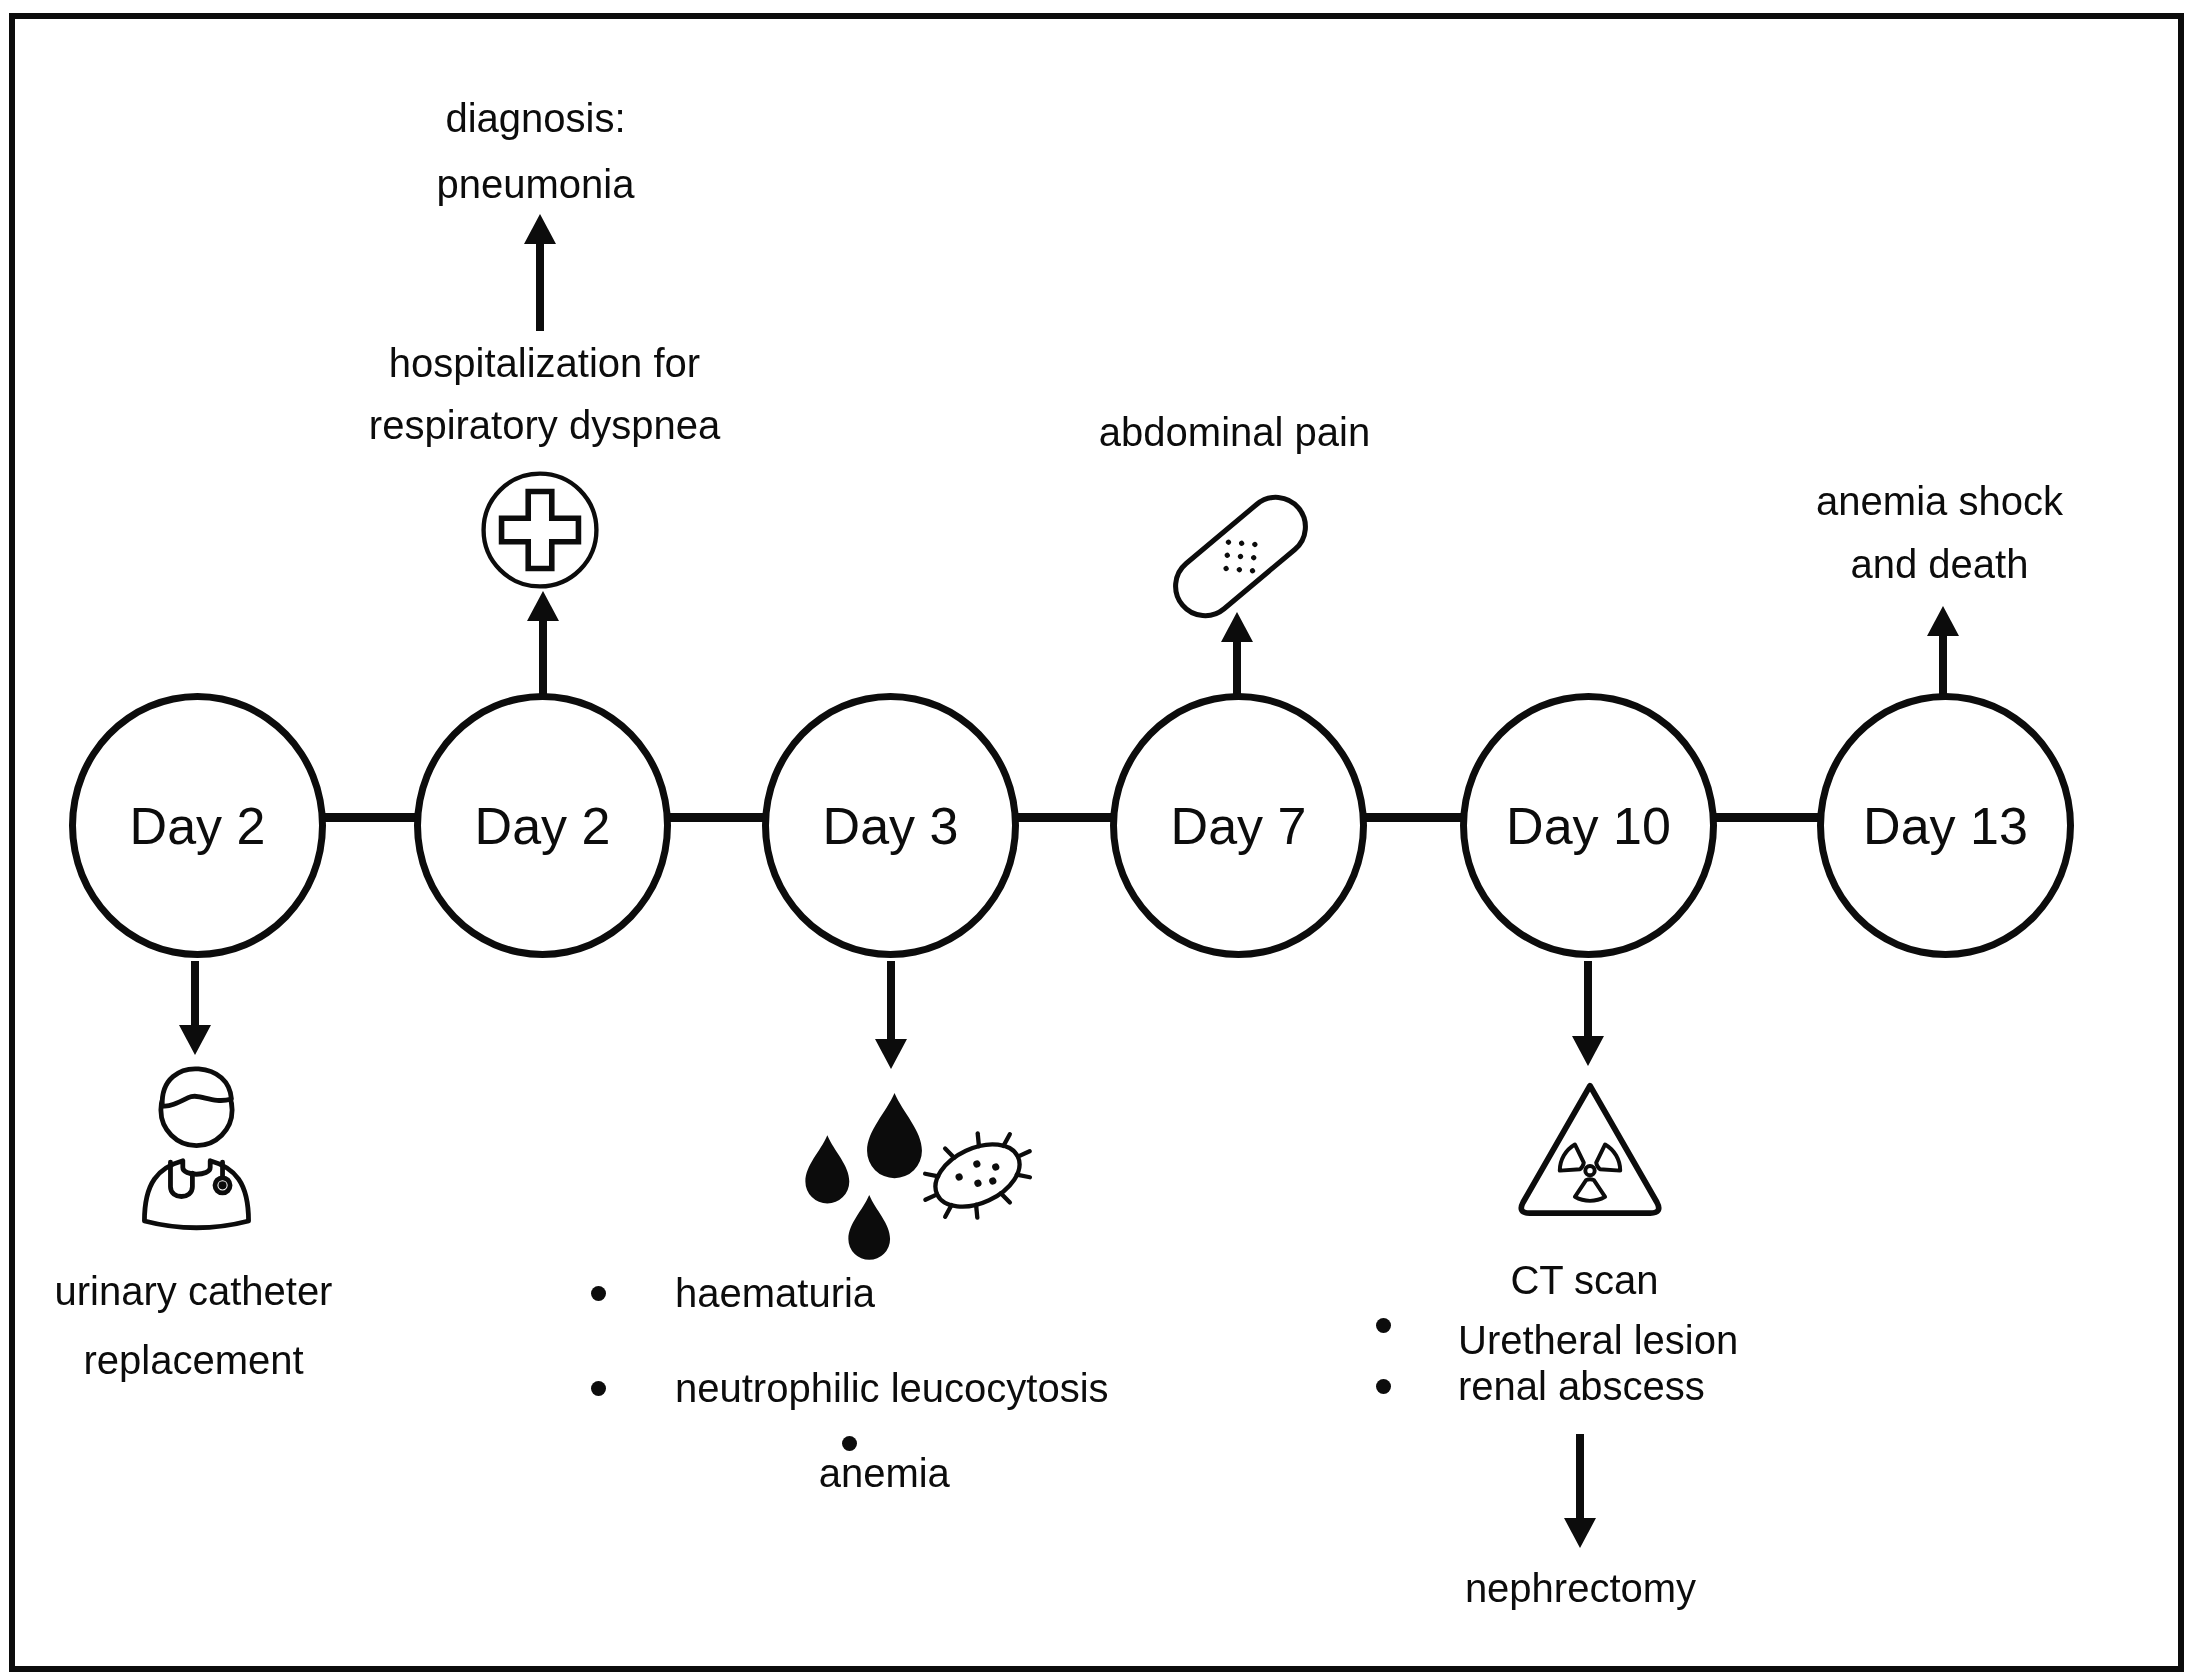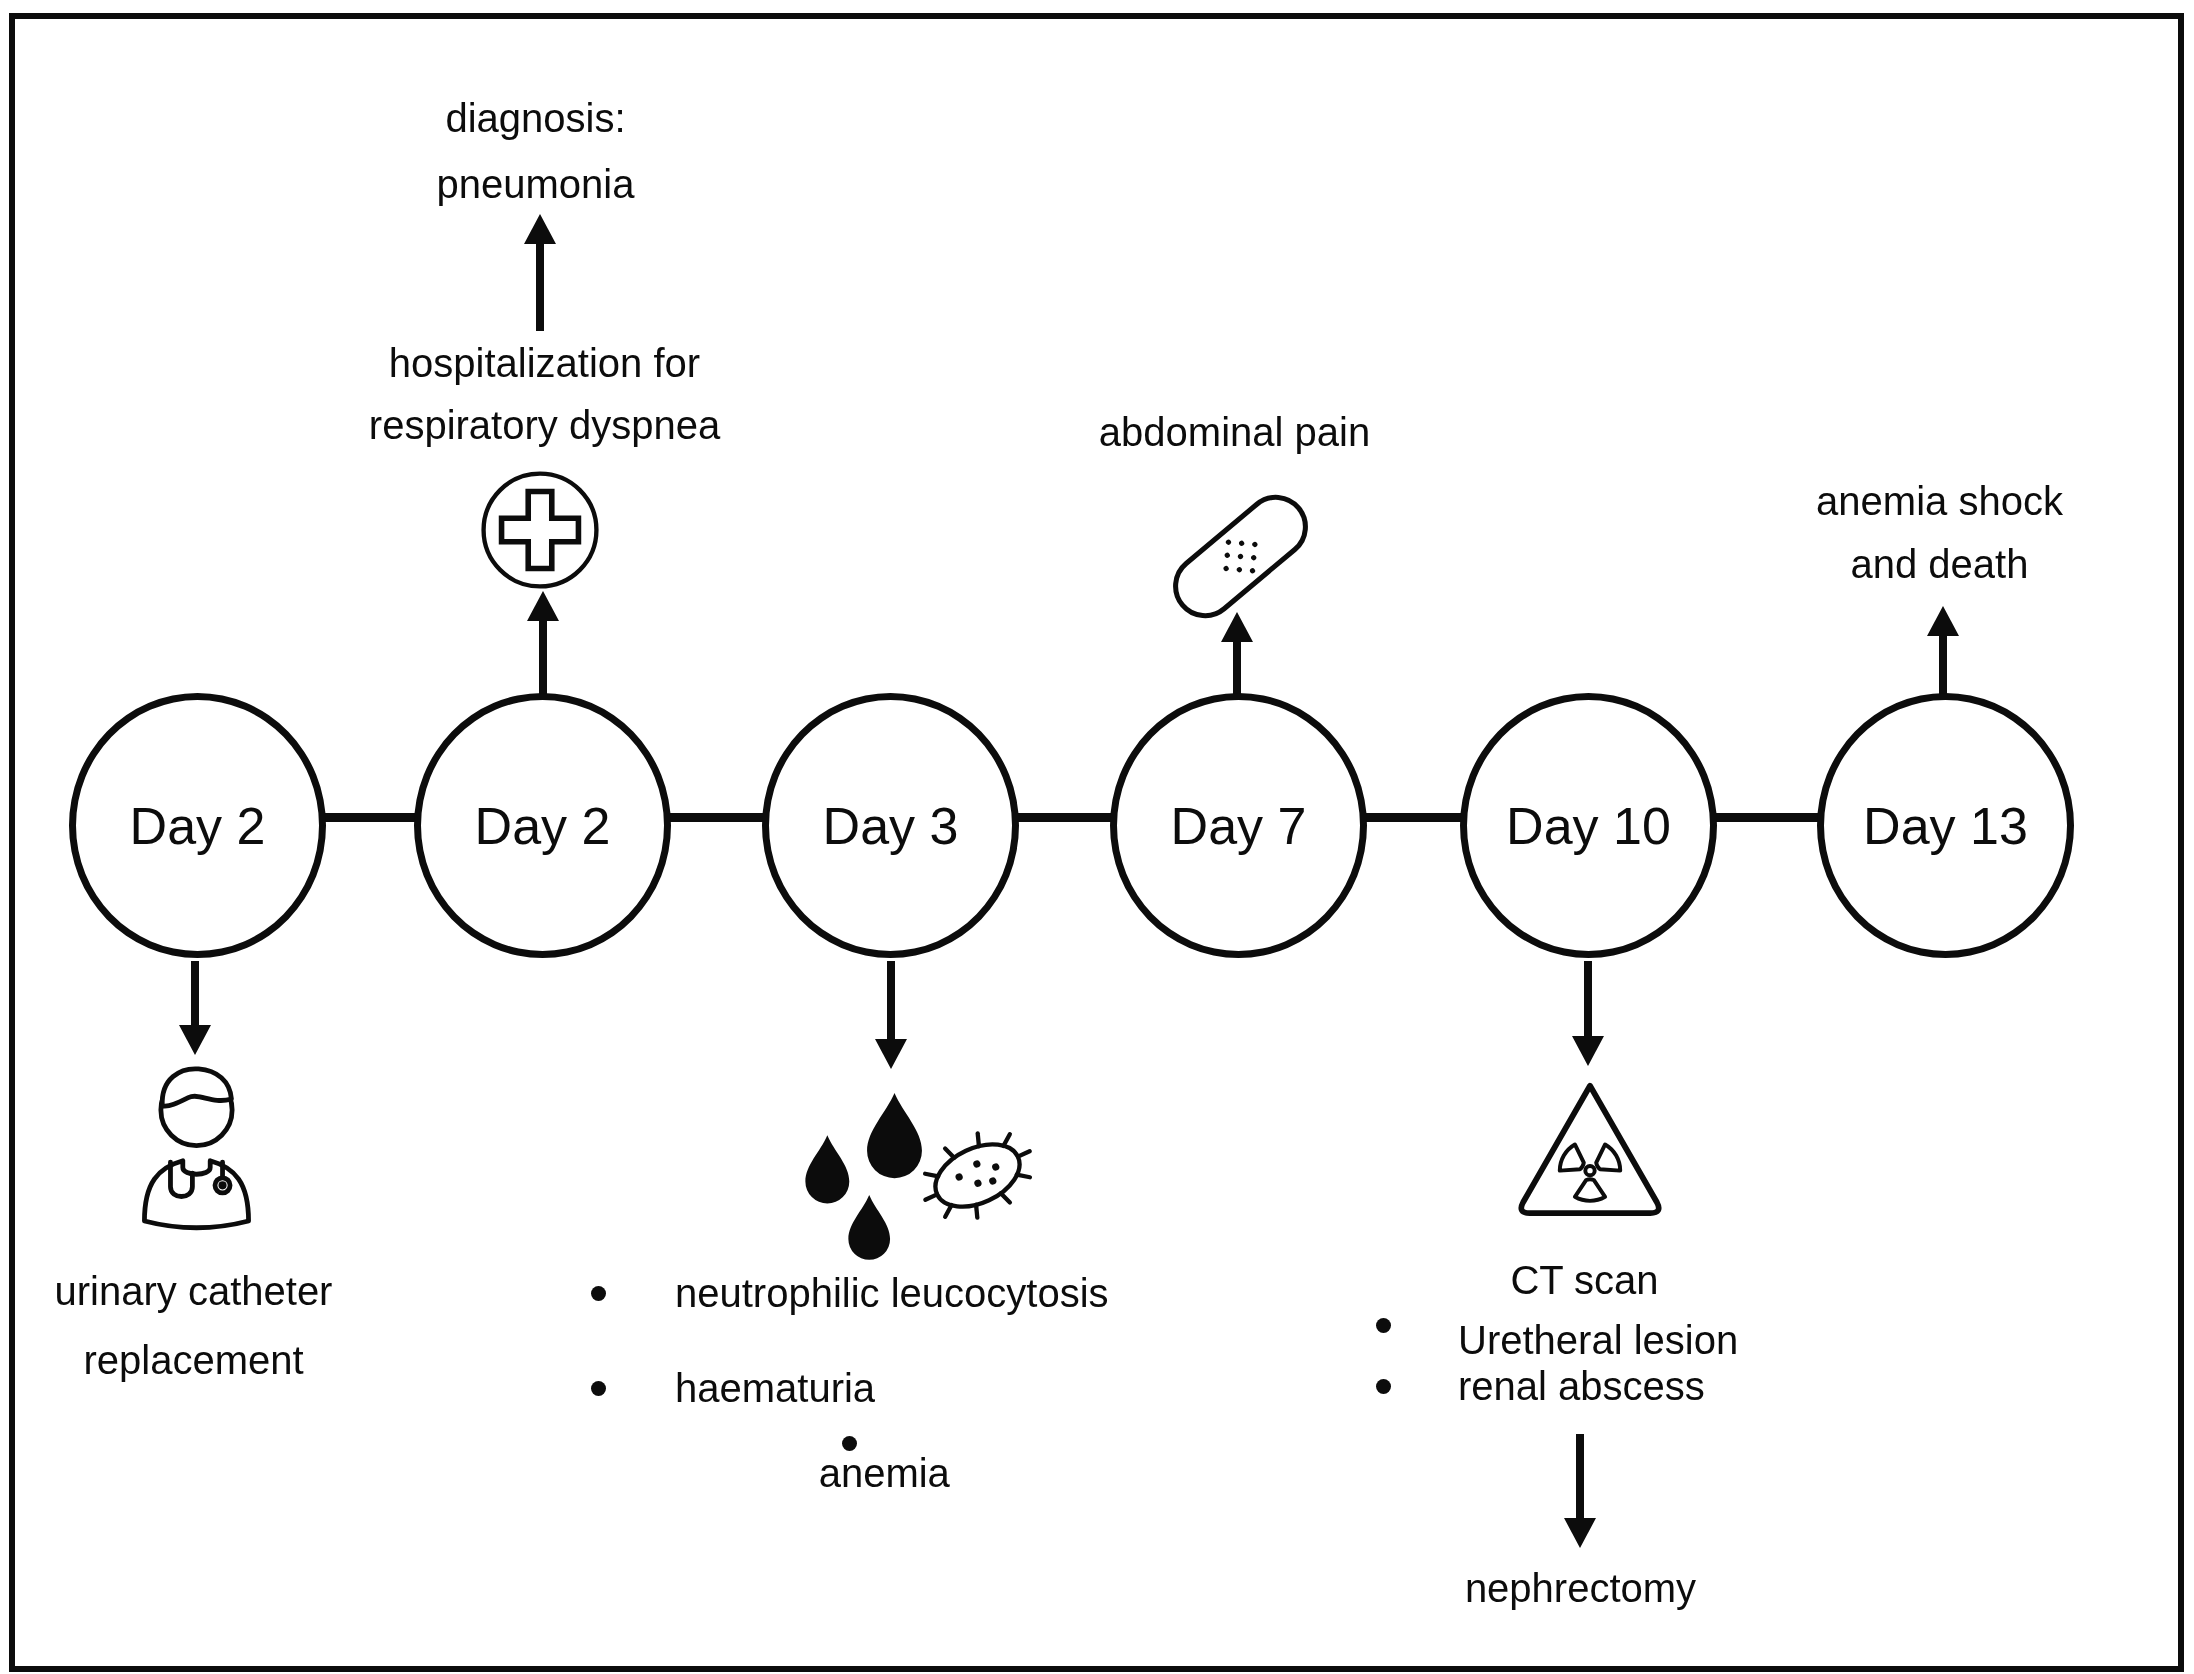--- a/index.html
+++ b/index.html
@@ -167,25 +167,25 @@
           <circle cx="6" cy="-15" r="5"></circle>
           <circle cx="28" cy="0" r="5"></circle>
         <circle cx="-4" cy="10" r="5"></circle>
           <circle cx="16" cy="16" r="5"></circle>
       </g>
     </g>
   </svg>
   <div class="list" style="left:591px;top:1246px;">
     <div class="bullet-row" style="height:95px;">
       <span class="dot"></span>
+      <span class="bullet-text" style="margin-left:69px;">haematuria</span>
+    </div>
+    <div class="bullet-row" style="height:95px;">
+      <span class="dot"></span>
       <span class="bullet-text" style="margin-left:69px;">neutrophilic leucocytosis</span>
-    </div>
-    <div class="bullet-row" style="height:95px;">
-      <span class="dot"></span>
-      <span class="bullet-text" style="margin-left:69px;">haematuria</span>
     </div>
     <div class="bullet-row" style="height:95px;flex-direction:column;">
       <span class="dot"></span>
       <span class="bullet-text" style="margin-left:69px;">anemia</span>
     </div>
   </div>
 
   <svg style="left:1507px;top:1075px;" width="166" height="151" viewBox="-115 -105 230 210">
     <path d="M 0,-90 L 93,72 Q 101,87 84,87 L -84,87 Q -101,87 -93,72 Z" fill="none" stroke="#0c0c0c" stroke-width="8" stroke-linejoin="round"></path>
     <g transform="translate(0,28)" fill="none" stroke="#0c0c0c" stroke-width="5.5" stroke-linejoin="round">

